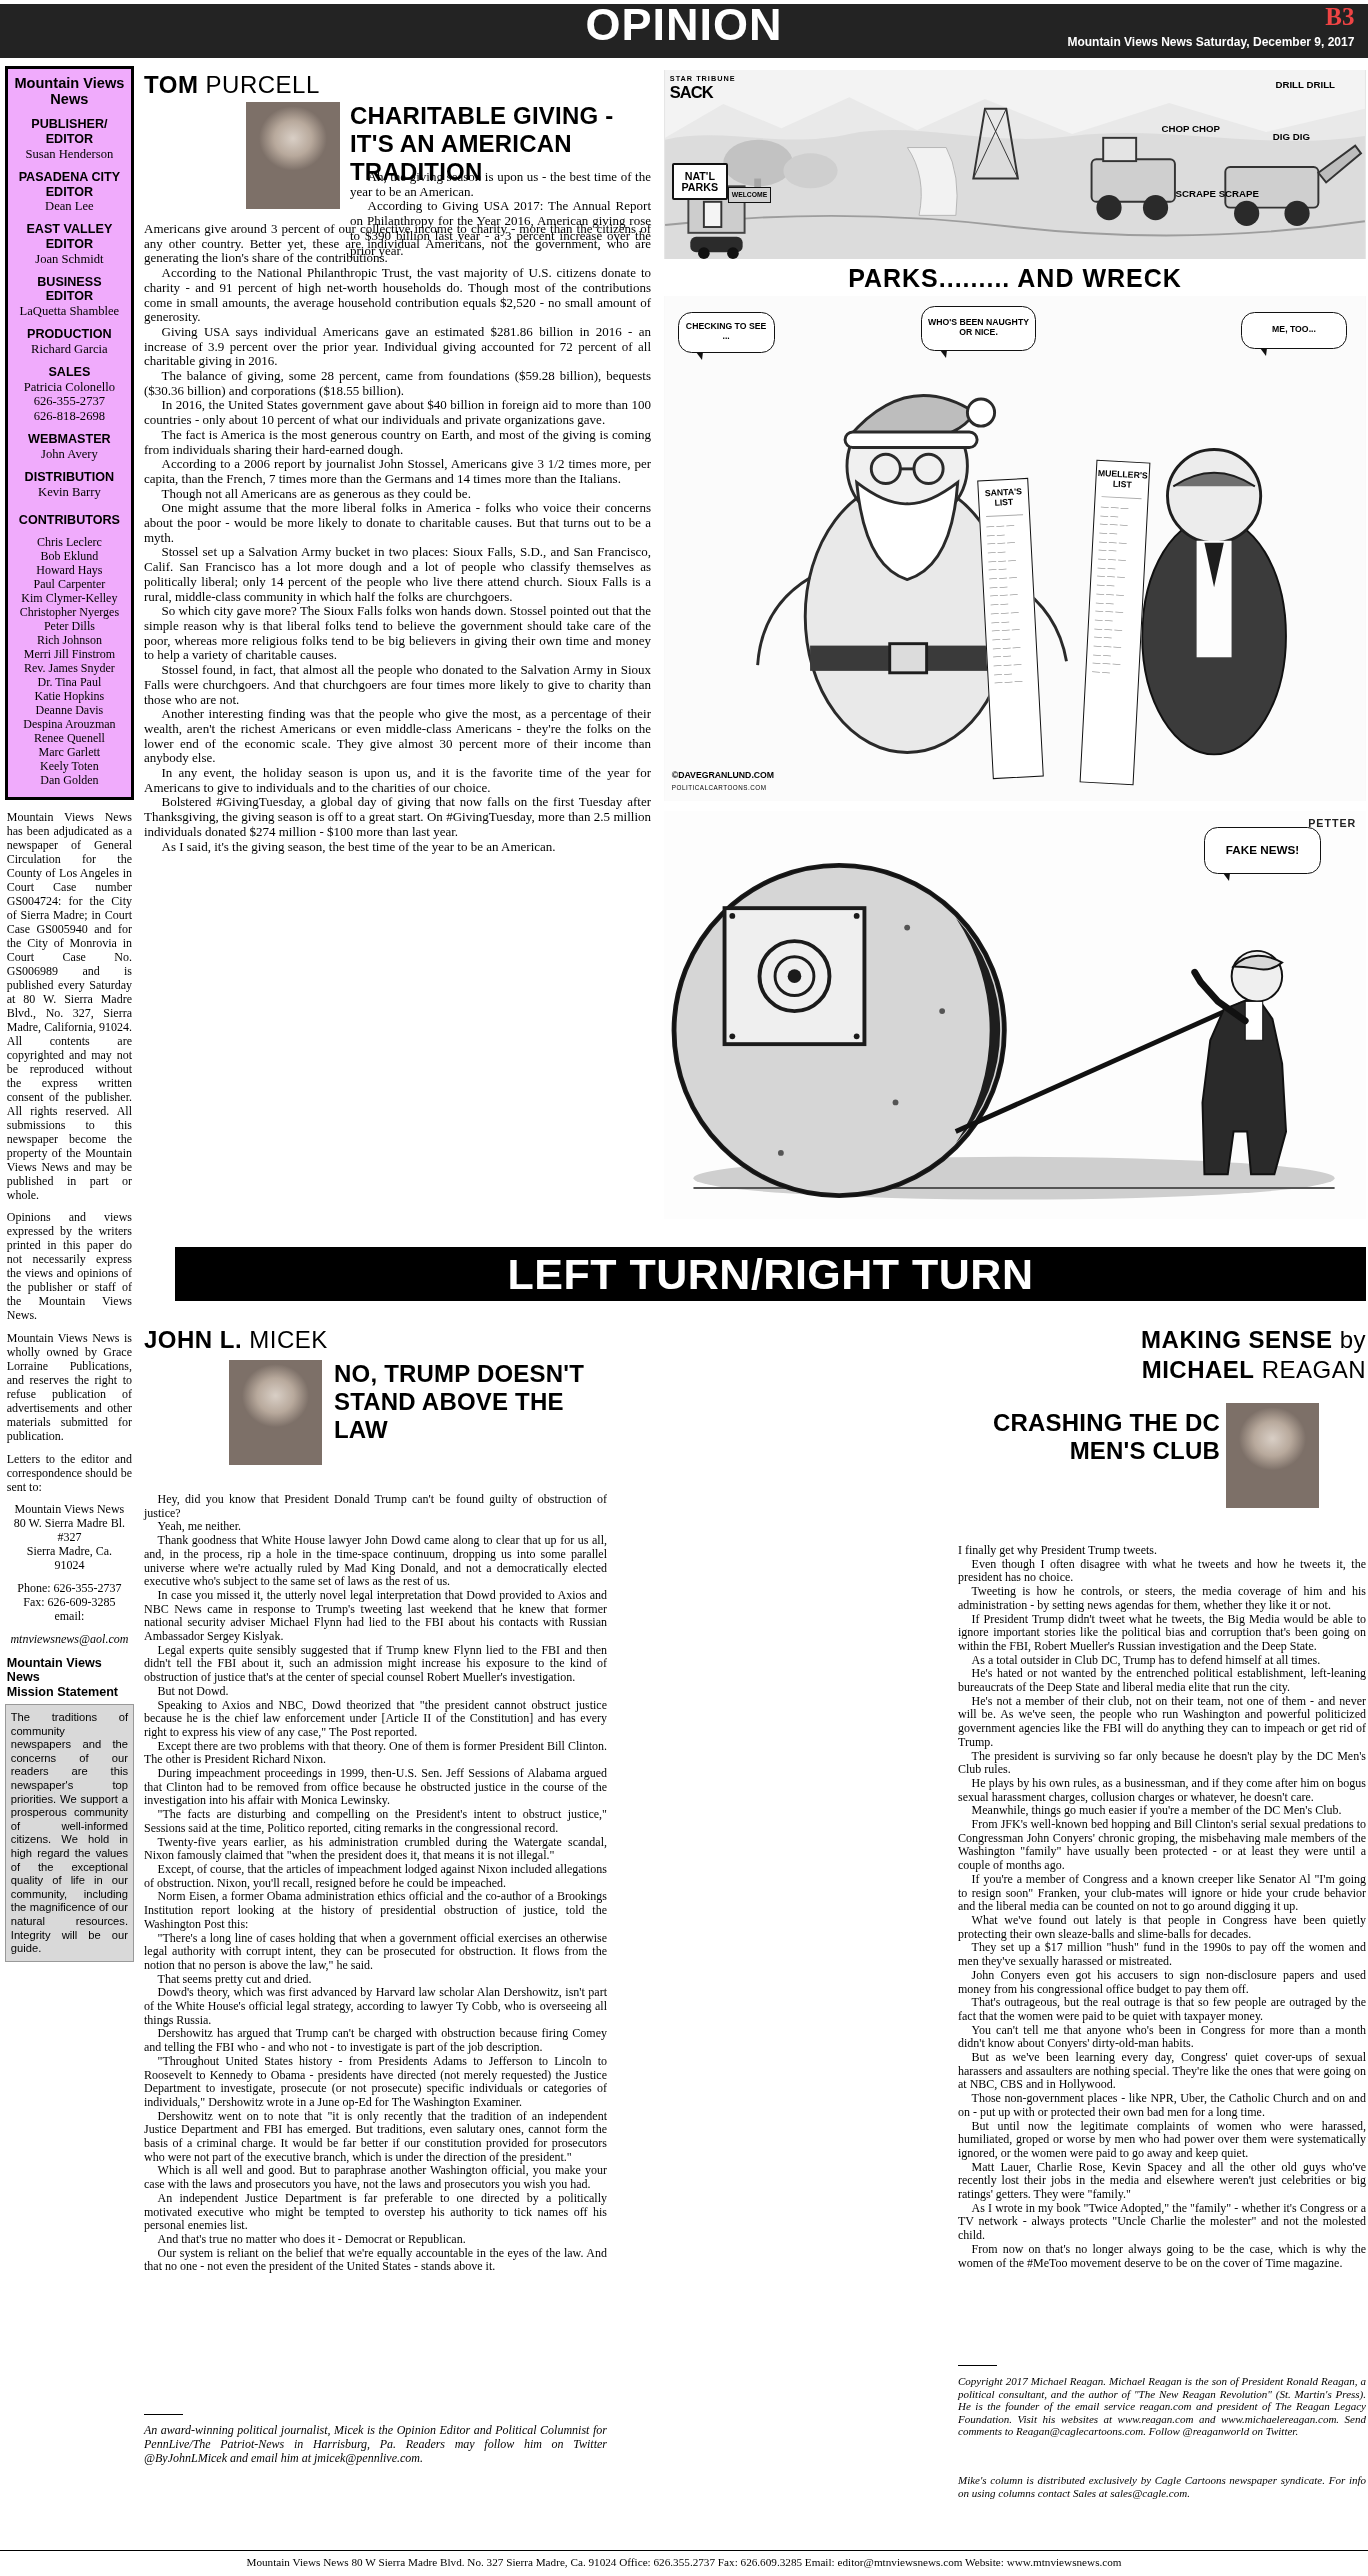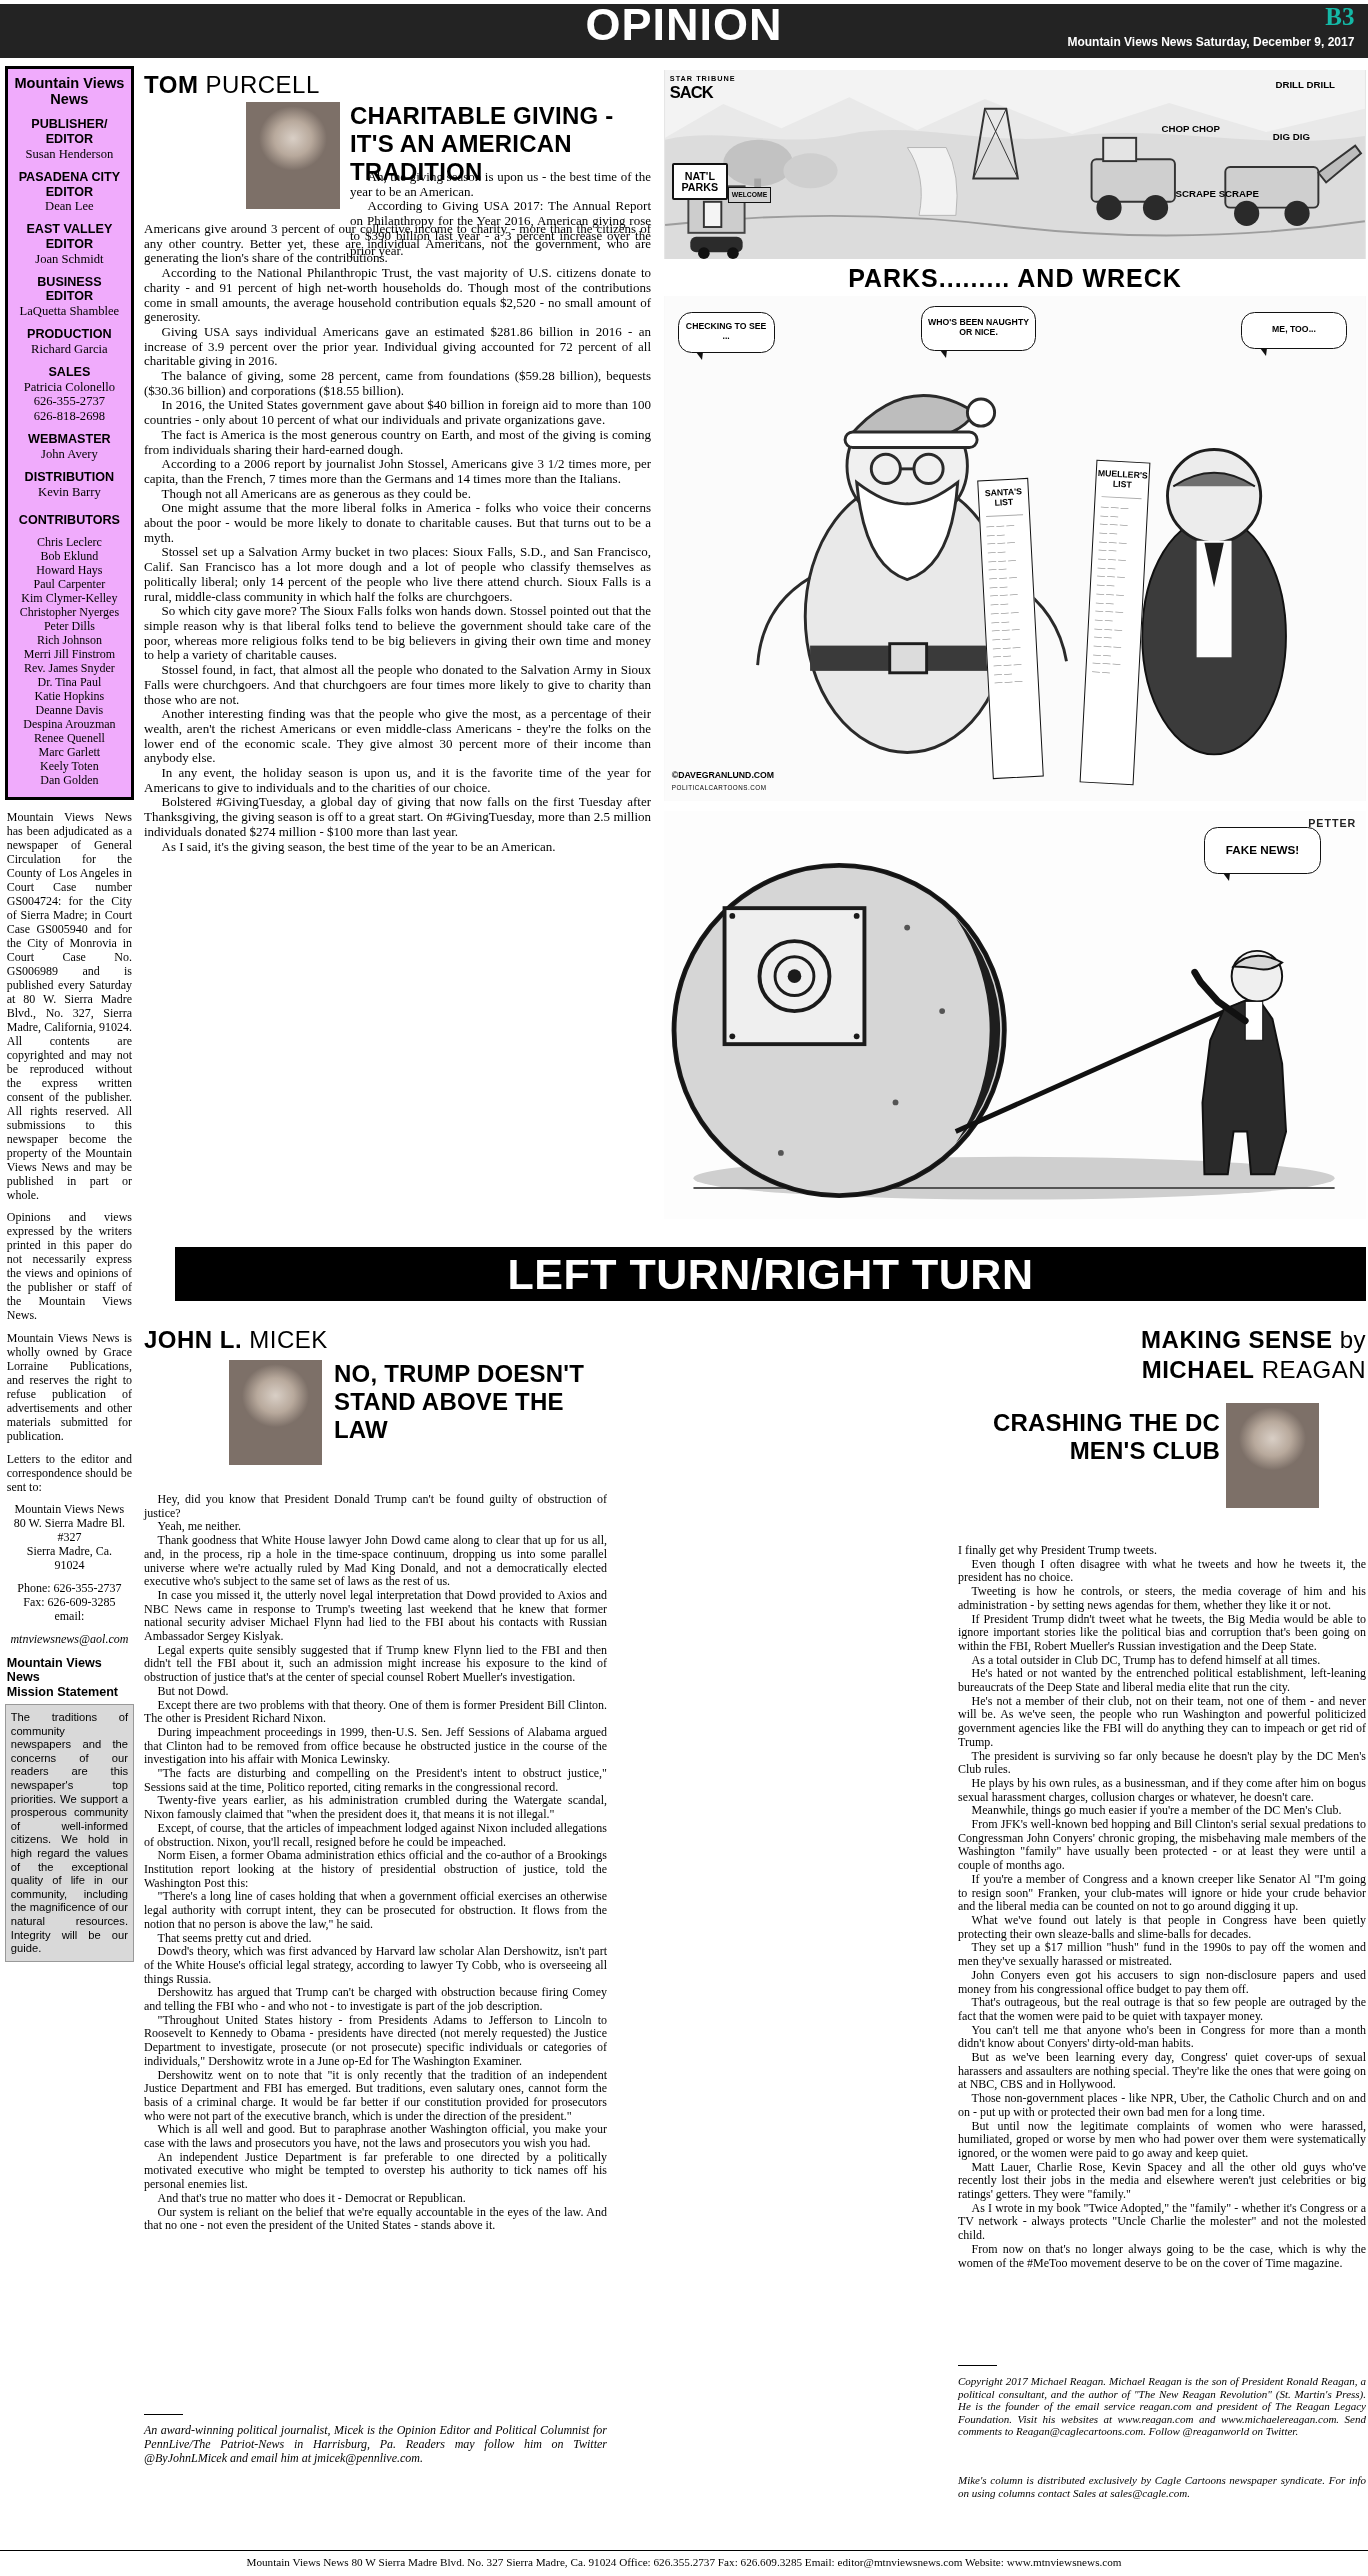--- a/index.html
+++ b/index.html
@@ -23,21 +23,21 @@
     text-align:center;
     color:#fff;
     font-family:"Liberation Sans", sans-serif;
     font-weight:700;
     font-size:45px;
     letter-spacing:1px;
     line-height:54px;
   }
   .topbar-page {
     position:absolute; right:13.6px; top:-1.9px;
-    color:#14b8a6;
+    color:#ef4444;
     font-family:"Liberation Serif", serif;
     font-size:25px;
     font-weight:700;
     line-height:29px;
   }
   .topbar-dateline {
     position:absolute; right:13.6px; top:31px;
     color:#fff;
     font-family:"Liberation Sans", sans-serif;
     font-size:12px;
@@ -468,20 +468,21 @@
 
 <div class="headline" style="position:absolute;left:334px;top:1360px;width:272px;">NO, TRUMP DOESN'T STAND ABOVE THE LAW</div>
 
 <div class="small-body" style="position:absolute;left:144px;top:1473px;width:463px;">
   <p>Hey, did you know that President Donald Trump can't be found guilty of obstruction of justice?</p>
   <p>Yeah, me neither.</p>
   <p>Thank goodness that White House lawyer John Dowd came along to clear that up for us all, and, in the process, rip a hole in the time-space continuum, dropping us into some parallel universe where we're actually ruled by Mad King Donald, and not a democratically elected executive who's subject to the same set of laws as the rest of us.</p>
   <p>In case you missed it, the utterly novel legal interpretation that Dowd provided to Axios and NBC News came in response to Trump's tweeting last weekend that he knew that former national security adviser Michael Flynn had lied to the FBI about his contacts with Russian Ambassador Sergey Kislyak.</p>
   <p>Legal experts quite sensibly suggested that if Trump knew Flynn lied to the FBI and then didn't tell the FBI about it, such an admission might increase his exposure to the kind of obstruction of justice that's at the center of special counsel Robert Mueller's investigation.</p>
   <p>But not Dowd.</p>
+  <p>Speaking to Axios and NBC, Dowd theorized that "the president cannot obstruct justice because he is the chief law enforcement under [Article II of the Constitution] and has every right to express his view of any case," The Post reported.</p>
   <p>Except there are two problems with that theory. One of them is former President Bill Clinton. The other is President Richard Nixon.</p>
   <p>During impeachment proceedings in 1999, then-U.S. Sen. Jeff Sessions of Alabama argued that Clinton had to be removed from office because he obstructed justice in the course of the investigation into his affair with Monica Lewinsky.</p>
   <p>"The facts are disturbing and compelling on the President's intent to obstruct justice," Sessions said at the time, Politico reported, citing remarks in the congressional record.</p>
   <p>Twenty-five years earlier, as his administration crumbled during the Watergate scandal, Nixon famously claimed that "when the president does it, that means it is not illegal."</p>
   <p>Except, of course, that the articles of impeachment lodged against Nixon included allegations of obstruction. Nixon, you'll recall, resigned before he could be impeached.</p>
   <p>Norm Eisen, a former Obama administration ethics official and the co-author of a Brookings Institution report looking at the history of presidential obstruction of justice, told the Washington Post this:</p>
   <p>"There's a long line of cases holding that when a government official exercises an otherwise legal authority with corrupt intent, they can be prosecuted for obstruction. It flows from the notion that no person is above the law," he said.</p>
   <p>That seems pretty cut and dried.</p>
   <p>Dowd's theory, which was first advanced by Harvard law scholar Alan Dershowitz, isn't part of the White House's official legal strategy, according to lawyer Ty Cobb, who is overseeing all things Russia.</p>
   <p>Dershowitz has argued that Trump can't be charged with obstruction because firing Comey and telling the FBI who - and who not - to investigate is part of the job description.</p>

